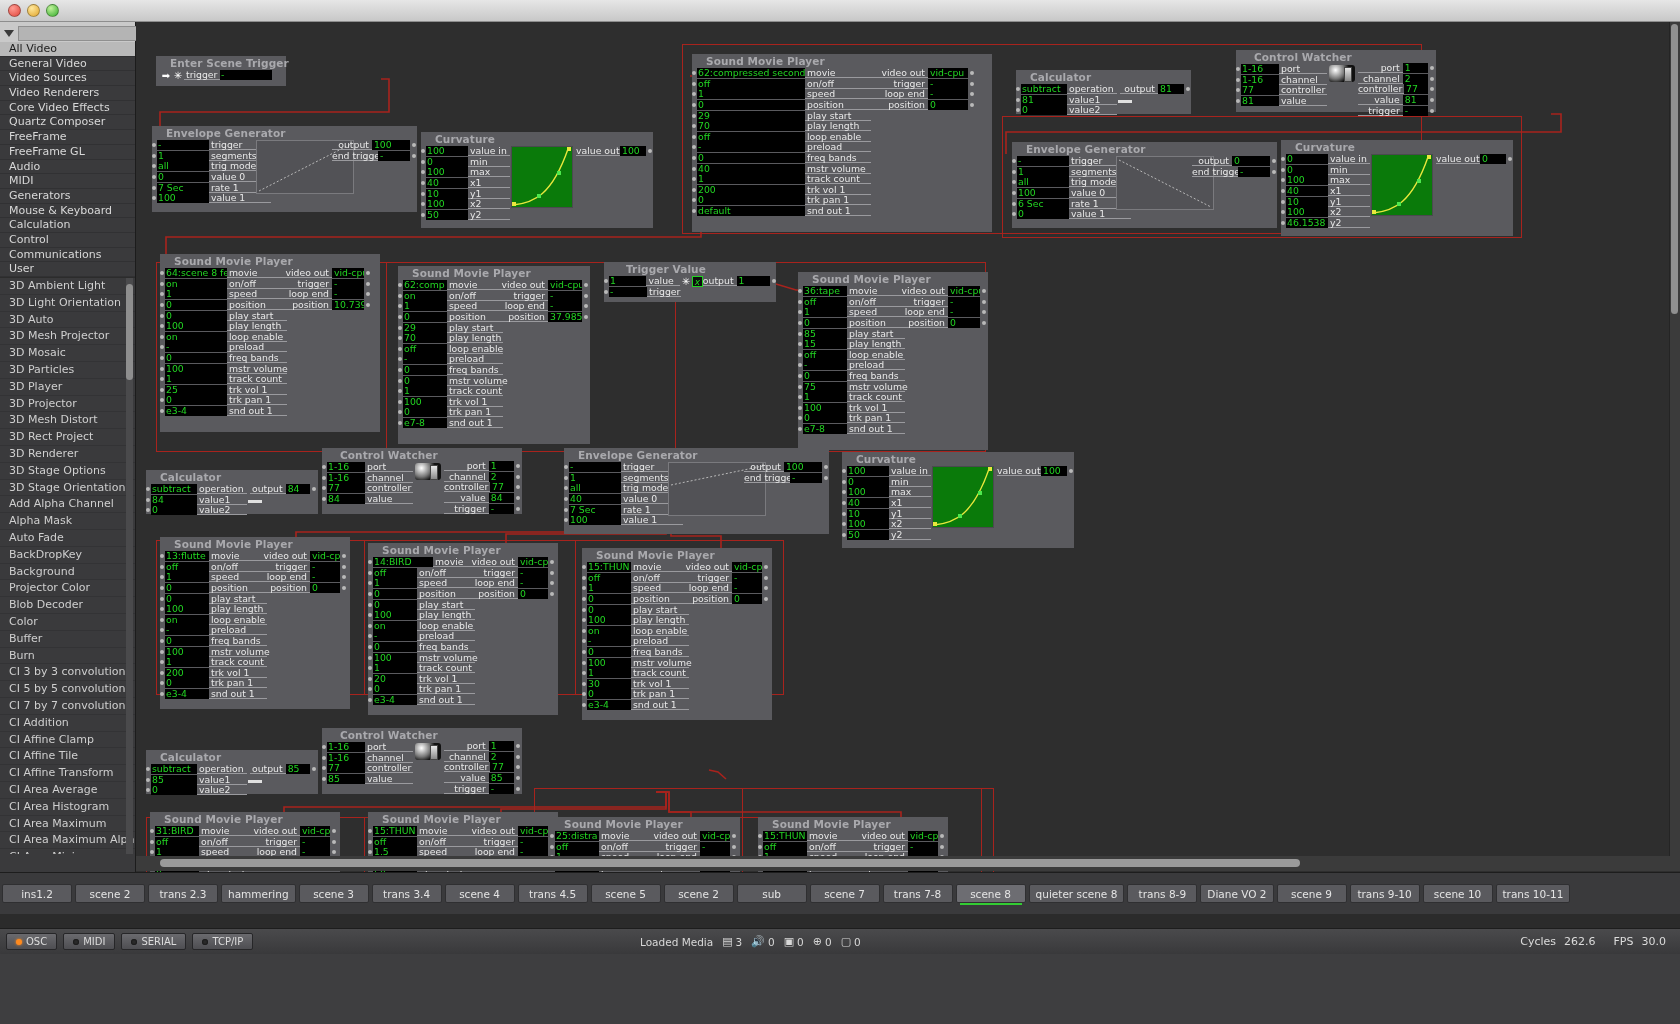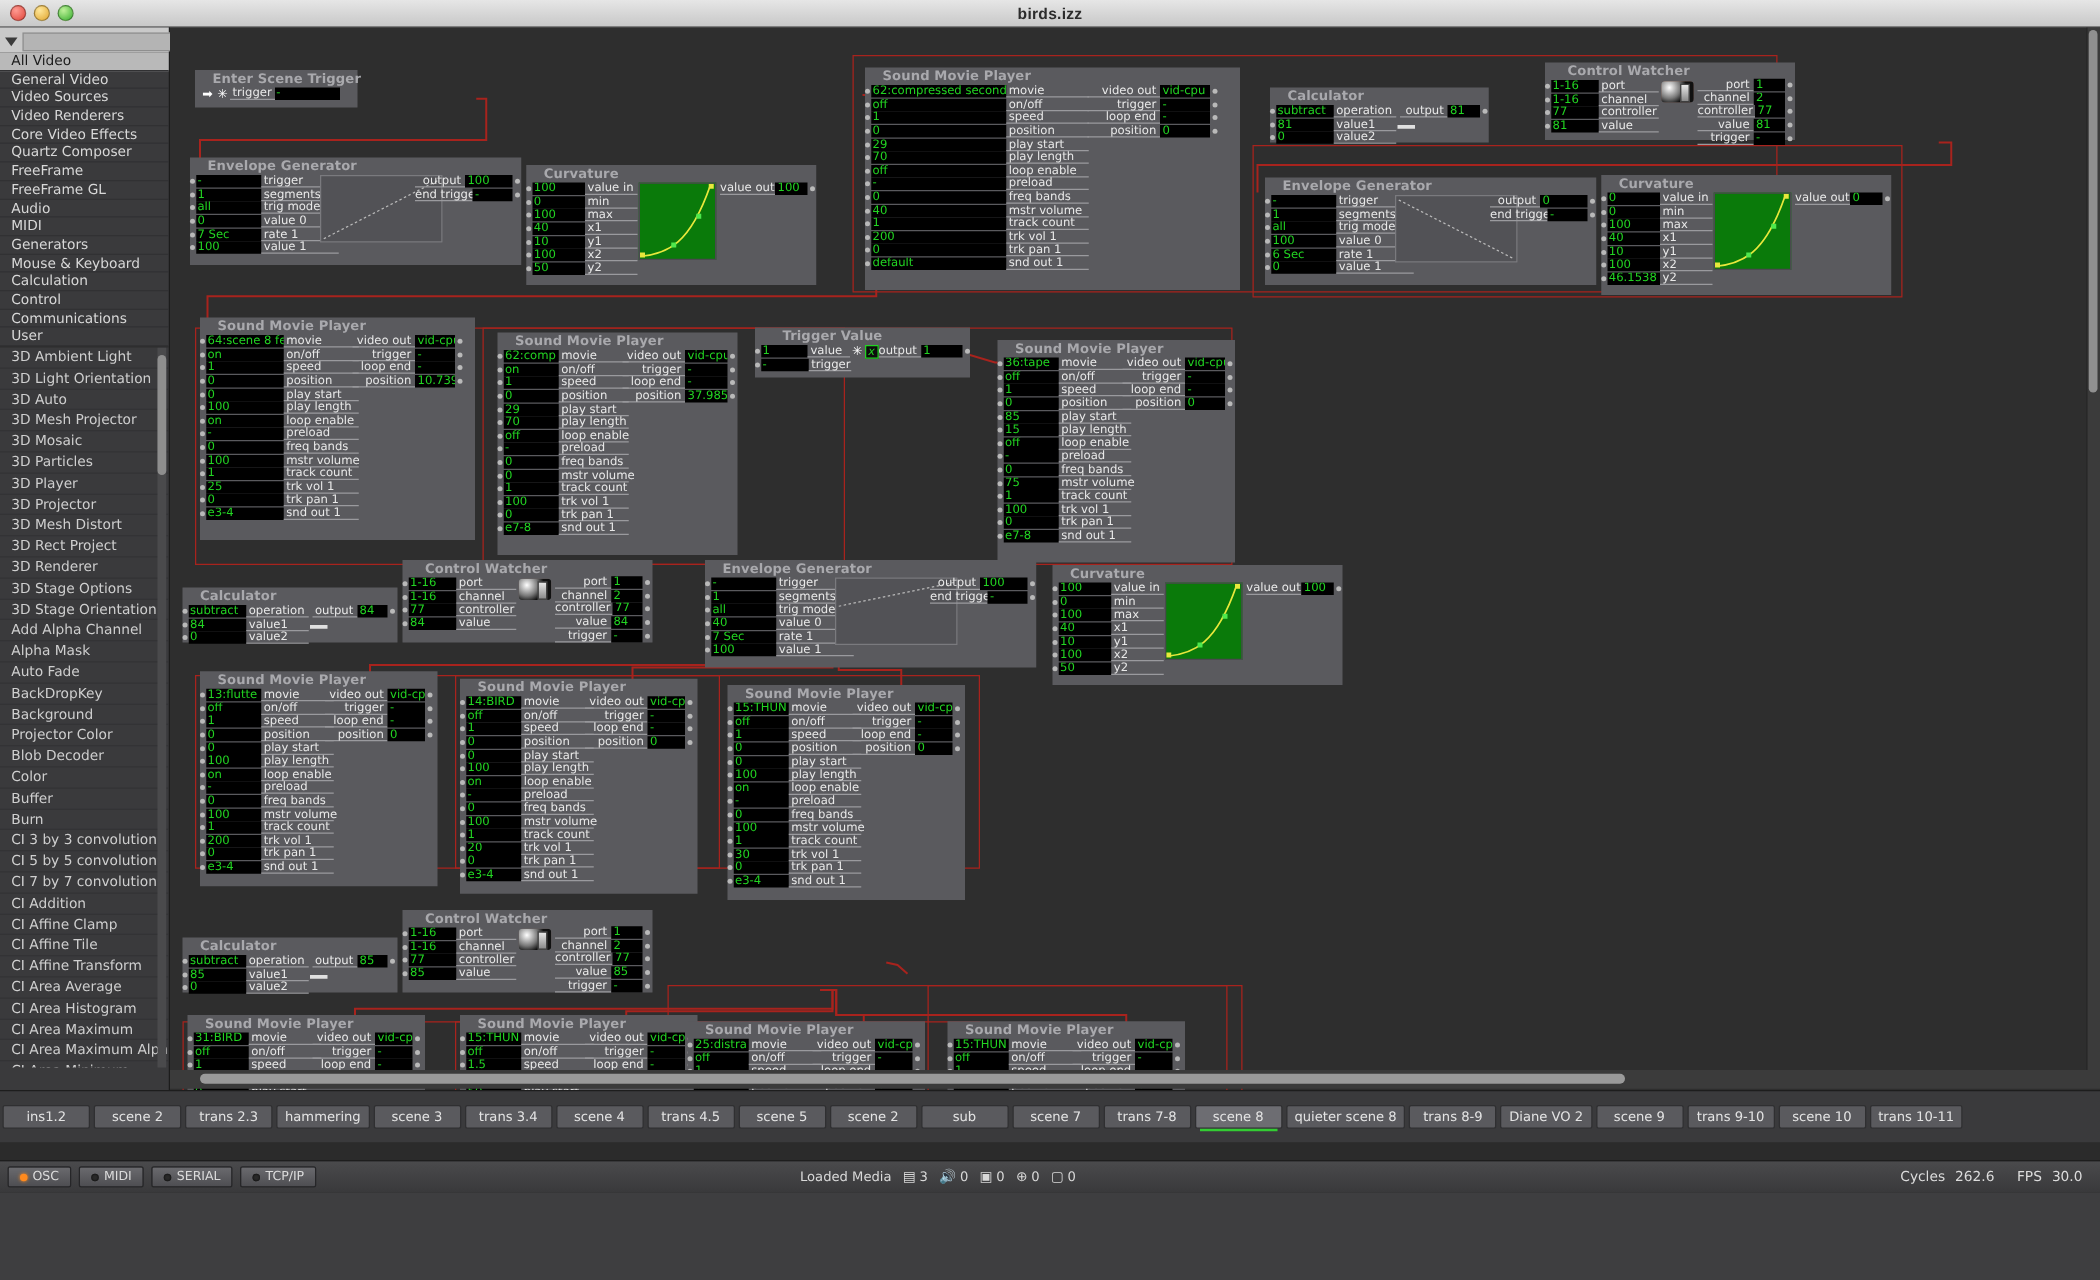--- a/index.html
+++ b/index.html
@@ -113,21 +113,20 @@
 </style>
 </head>
 <body>
 
 <div id="titlebar">
   <div class="tb-lights">
     <div class="light l-red"></div>
     <div class="light l-yel"></div>
     <div class="light l-grn"></div>
   </div>
-  <div id="win-title">birds.izz</div>
 </div>
 
 <div id="leftpanel">
   <div id="searchrow">
     <div class="tri"></div>
     <input id="searchbox" placeholder="" style="">
     <div id="clearbtn">X</div>
   </div>
   <div id="catlist">
       <div class="cat sel">All Video</div>
@@ -1241,21 +1240,21 @@
           <span class="odot"></span>
         </div>
       </div>
   </div>
 
   <div class="node" style="left:232px; top:521px; width:190px; height:172px;">
     <div class="ntitle">Sound Movie Player</div>
     <div class="rows">
         <div class="row">
           <span class="dot"></span>
-          <span class="val" style="width: 44px;">14:BIRD</span>
+          <span class="val" style="width: 60px;">14:BIRD</span>
           <span class="lbl" style="width: 58px;">movie</span>
         </div>
         <div class="row">
           <span class="dot"></span>
           <span class="val" style="width: 44px;">off</span>
           <span class="lbl" style="width: 58px;">on/off</span>
         </div>
         <div class="row">
           <span class="dot"></span>
           <span class="val" style="width: 44px;">1</span>

